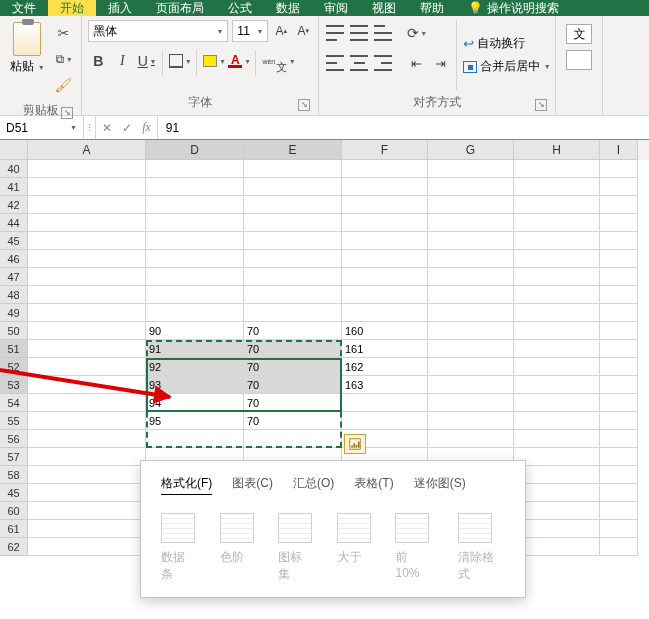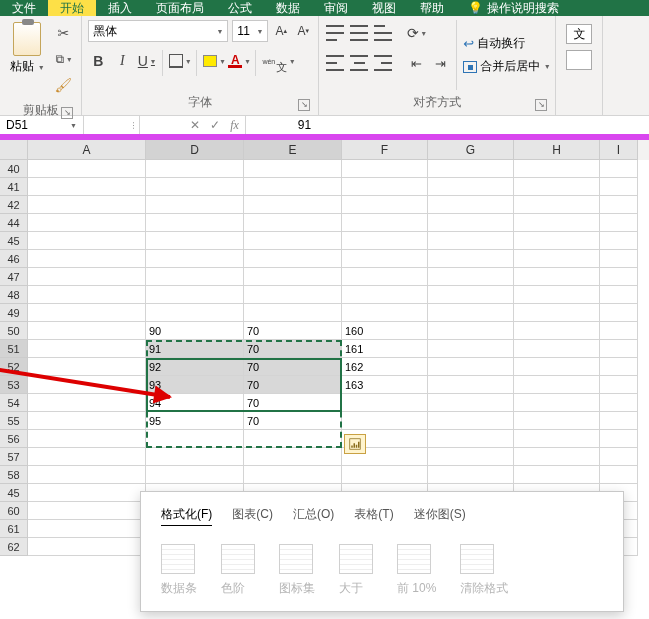--- a/index.html
+++ b/index.html
@@ -44,21 +44,21 @@
 .al.left span:nth-child(2){width:60%;}
 .rot{font-size:14px;}
 .indent{font-size:13px;}
 .wrap-row{display:flex;align-items:center;gap:3px;}
 .wrap-ic{font-size:13px;color:#2e74b5;}
 .merge-ic{width:14px;height:12px;border:1px solid #2e74b5;position:relative;display:inline-block;}
 .merge-ic::after{content:"";position:absolute;left:4px;top:3px;width:5px;height:5px;background:#2e74b5;}
 .style-col{padding:4px;display:flex;flex-direction:column;gap:6px;}
 .style-box{width:26px;height:20px;border:1px solid #aaa;background:#fff;}
 .sep{width:1px;background:#d4d4d4;margin:0 2px;}
-.fml-bar{height:24px;border-bottom:6px solid #d946ef;display:flex;align-items:stretch;background:#fff;gap:44px;}
+.fml-bar{height:24px;border-bottom:1px solid #d946ef;display:flex;align-items:stretch;background:#fff;}
 .namebox{width:84px;border-right:1px solid #d4d4d4;display:flex;align-items:center;padding:0 6px;gap:4px;}
 .namebox .control-dd{font-size:7px;color:#666;margin-left:auto;}
 .fml-btns{display:flex;align-items:center;padding:0 6px;gap:10px;border-right:1px solid #d4d4d4;}
 .fml-btns span{color:#888;}
 .fx{font-style:italic;font-family:serif;color:#666;}
 .fml-input{flex:1;padding:0 8px;display:flex;align-items:center;}
 .grid{position:relative;}
 .colhdr{display:flex;height:20px;background:#f3f2f1;}
 .rowhdr-space{width:28px;border-right:1px solid #ccc;border-bottom:1px solid #ccc;background:#e6e6e6;}
 .ch{border-right:1px solid #ccc;border-bottom:1px solid #ccc;display:flex;align-items:center;justify-content:center;color:#333;background:#e6e6e6;}
@@ -500,21 +500,21 @@
 
   <div class="selection" style="left:146px;top:218px;width:196px;height:54px;"></div>
 
   <div class="qa-btn" style="left:344px;top:294px;">
     <svg viewBox="0 0 16 16">
         <rect x="1" y="1" width="14" height="14" fill="none" stroke="#8a6d1d"></rect>
         <path d="M4 10v3M7 7v6M10 9v4M13 5v8" stroke="#8a6d1d" stroke-width="2"></path>
       </svg>
   </div>
 
-  <div class="qa-menu" style="left:140px;top:320px;width:484px;margin-top:31px;">
+  <div class="qa-menu" style="left:140px;top:320px;width:386px;">
     <div class="qa-tabs">
       <div class="qa-tab active">格式化(F)</div>
       <div class="qa-tab">图表(C)</div>
       <div class="qa-tab">汇总(O)</div>
       <div class="qa-tab">表格(T)</div>
       <div class="qa-tab">迷你图(S)</div>
     </div>
     <div class="qa-items">
       <div class="qa-item">
           <div class="ico"></div>

